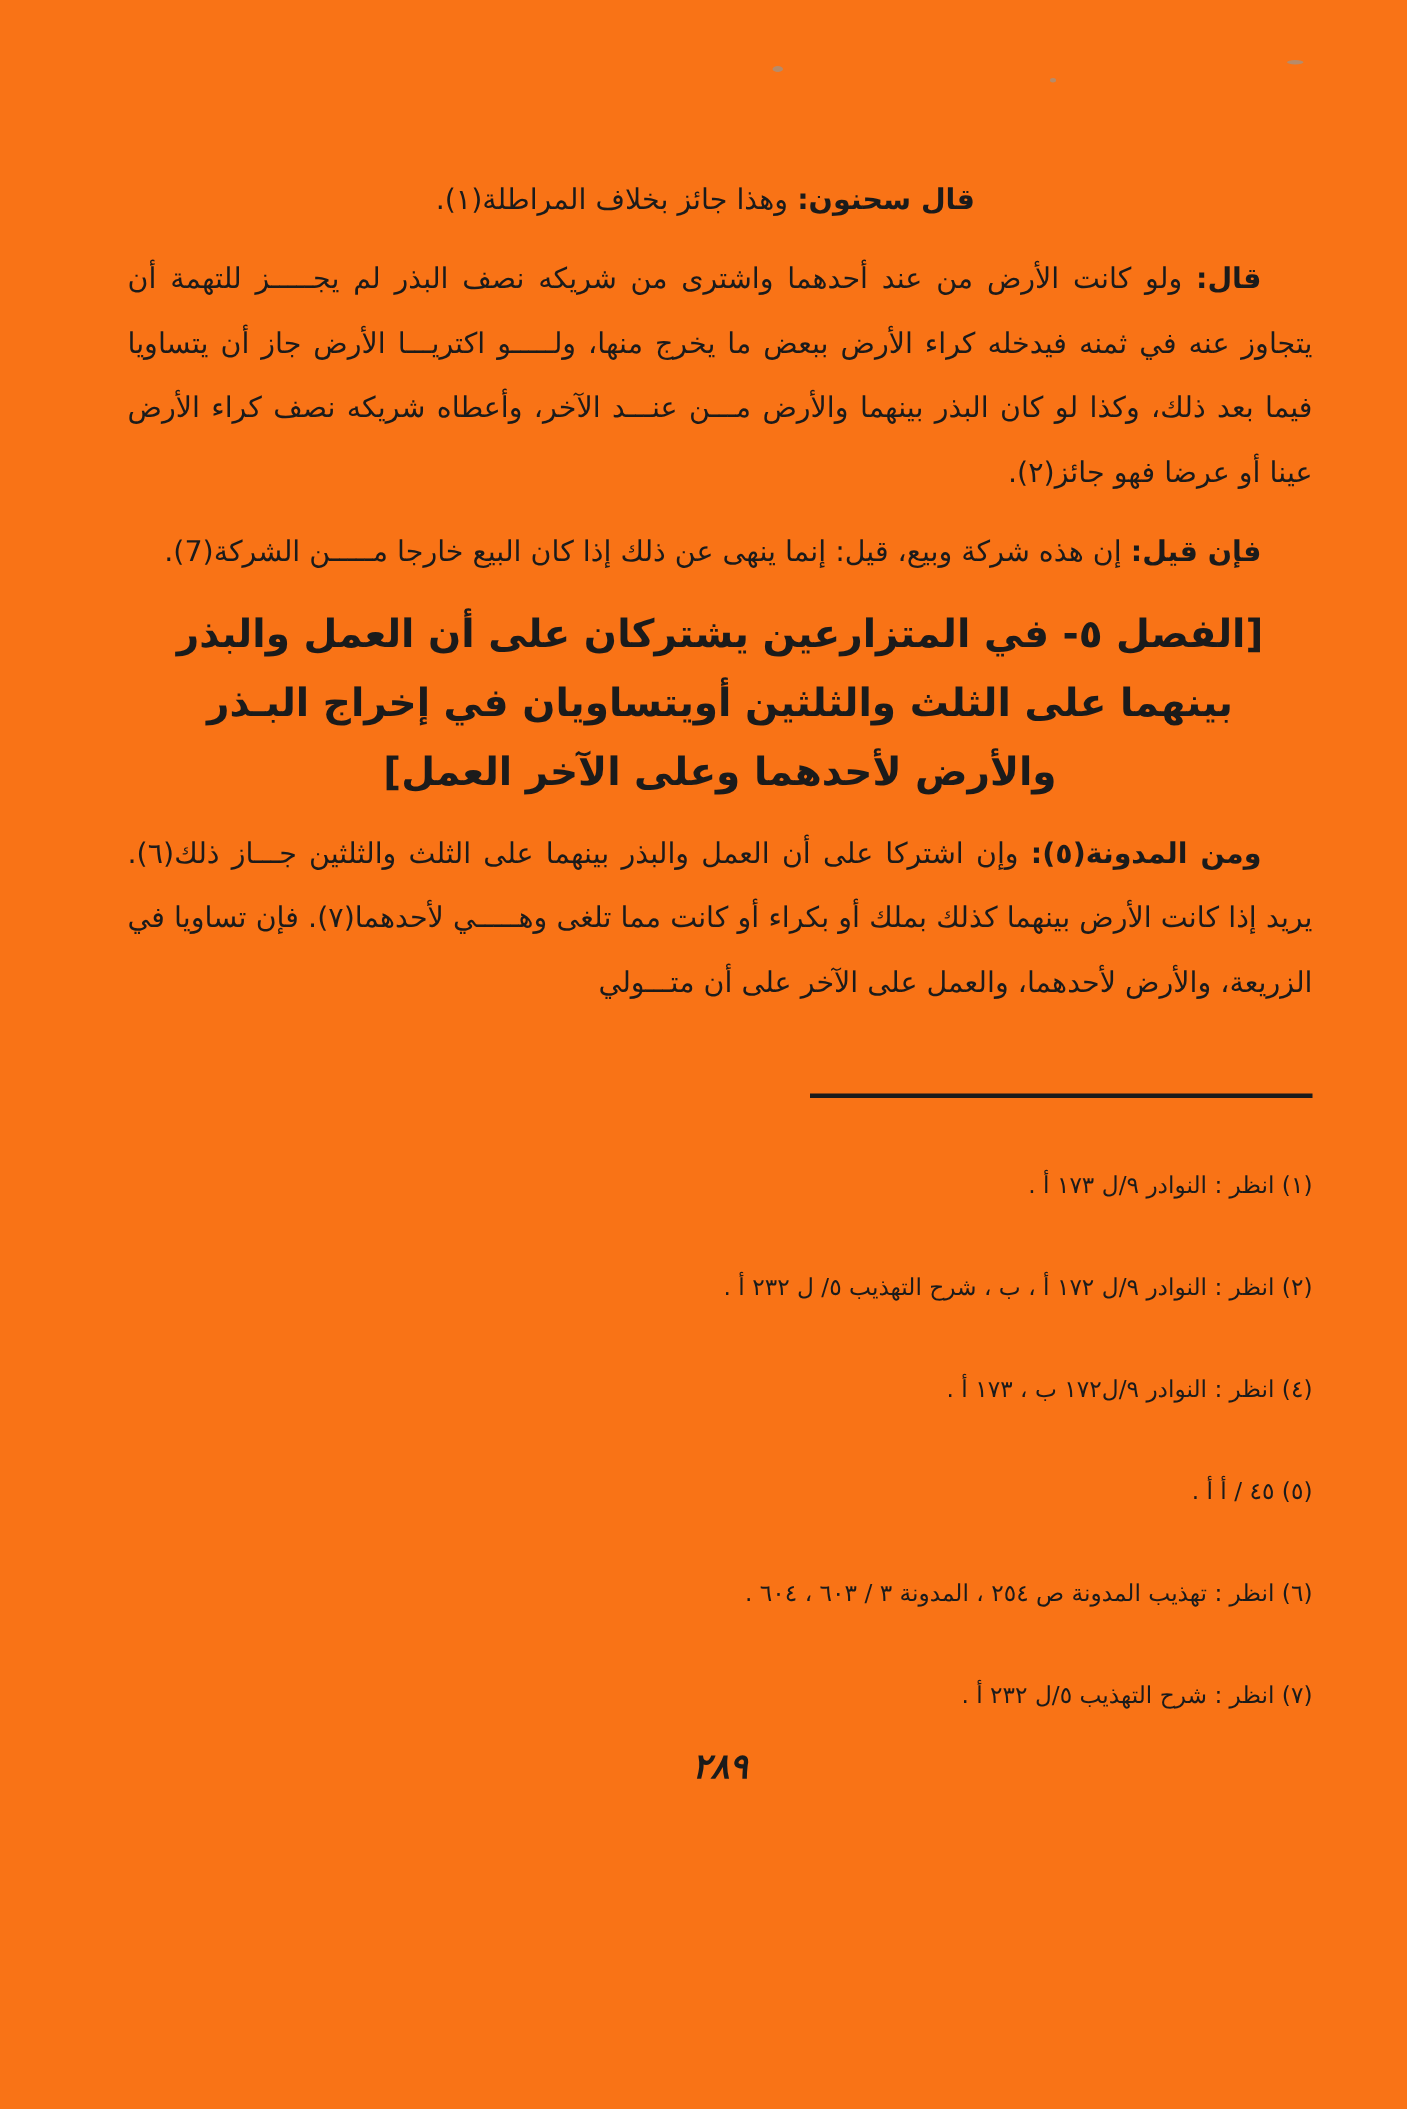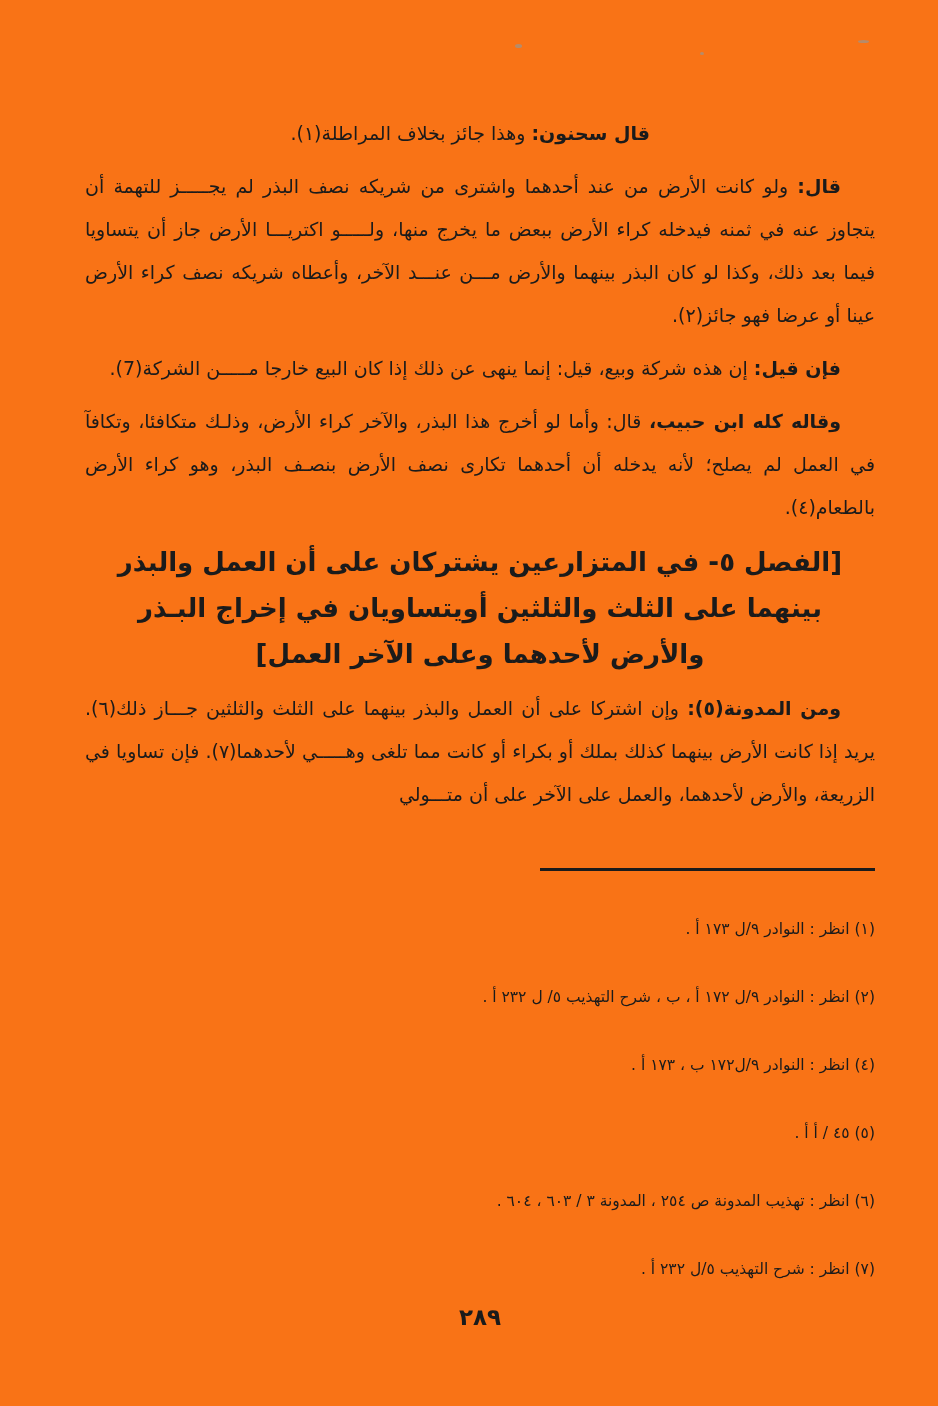--- a/index.html
+++ b/index.html
@@ -46,20 +46,21 @@
     line-height: 20px;
     margin-bottom: 25px;
     margin-top: 48px;
   }
   .page-number {
     text-align: center;
     font-size: 23px;
     font-weight: 700;
     margin-top: 20px;
     letter-spacing: 2px;
+    font-style: italic;
   }
   .speck {
     position: absolute;
     background: #9a968e;
     border-radius: 50%;
     opacity: 0.7;
   }
 </style>
 </head>
 <body>
@@ -80,24 +81,20 @@
     <p class="para">
       <span class="lead">قال:</span>
       <span>ولو كانت الأرض من عند أحدهما واشترى من شريكه نصف البذر لم يجـــــز للتهمة أن يتجاوز عنه في ثمنه فيدخله كراء الأرض ببعض ما يخرج منها، ولـــــو اكتريـــا الأرض جاز أن يتساويا فيما بعد ذلك، وكذا لو كان البذر بينهما والأرض مـــن عنـــد الآخر، وأعطاه شريكه نصف كراء الأرض عينا أو عرضا فهو جائز(٢).</span>
     </p>
 
     <p class="para">
       <span class="lead">فإن قيل:</span>
       <span>إن هذه شركة وبيع، قيل: إنما ينهى عن ذلك إذا كان البيع خارجا مـــــن الشركة(7).</span>
     </p>
 
-    <p class="para">
-      <span class="lead">وقاله كله ابن حبيب،</span>
-      <span>قال: وأما لو أخرج هذا البذر، والآخر كراء الأرض، وذلـك متكافئا، وتكافآ في العمل لم يصلح؛ لأنه يدخله أن أحدهما تكارى نصف الأرض بنصـف البذر، وهو كراء الأرض بالطعام(٤).</span>
-    </p>
 
     <h2 class="section-heading">[الفصل ٥- في المتزارعين يشتركان على أن العمل والبذر بينهما على الثلث والثلثين أويتساويان في إخراج البـذر والأرض لأحدهما وعلى الآخر العمل]</h2>
 
     <p class="para">
       <span class="lead">ومن المدونة(٥):</span>
       <span>وإن اشتركا على أن العمل والبذر بينهما على الثلث والثلثين جـــاز ذلك(٦). يريد إذا كانت الأرض بينهما كذلك بملك أو بكراء أو كانت مما تلغى وهـــــي لأحدهما(٧). فإن تساويا في الزريعة، والأرض لأحدهما، والعمل على الآخر على أن متـــولي</span>
     </p>
 
   </div>
 

